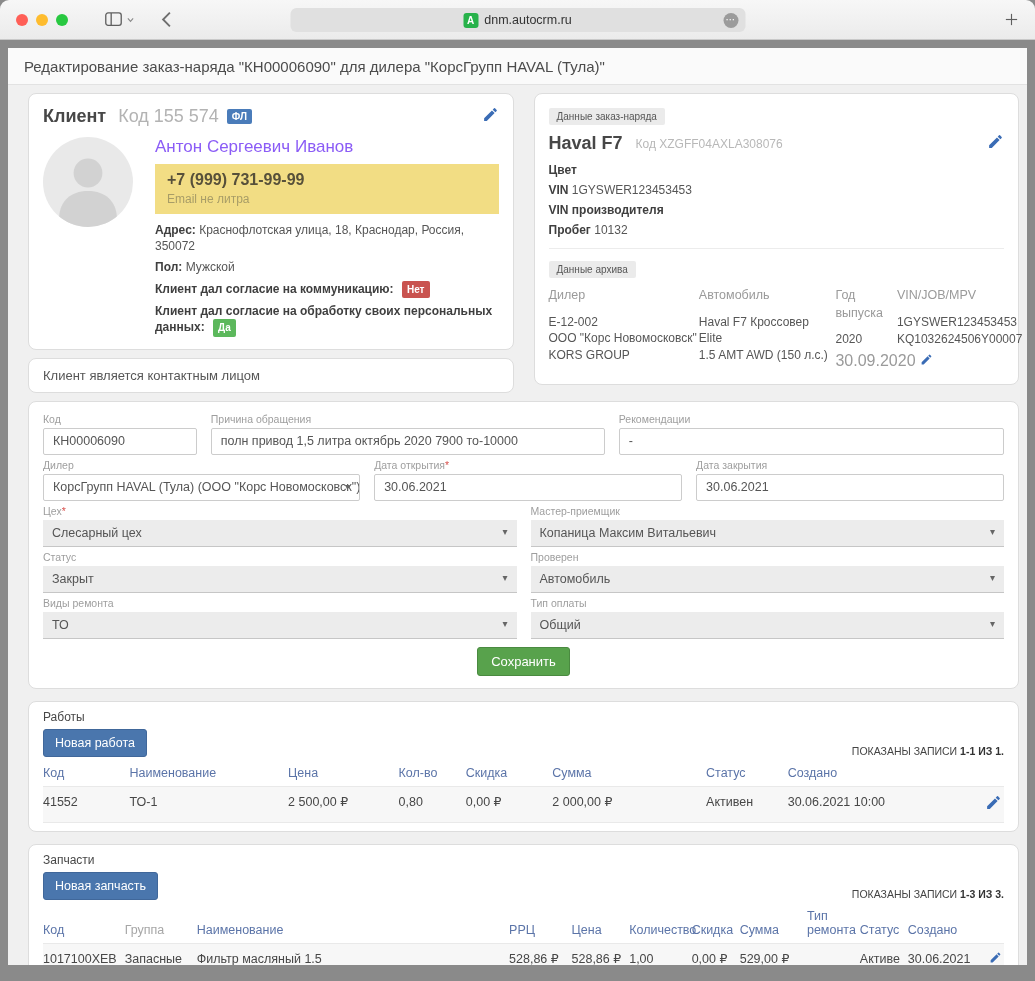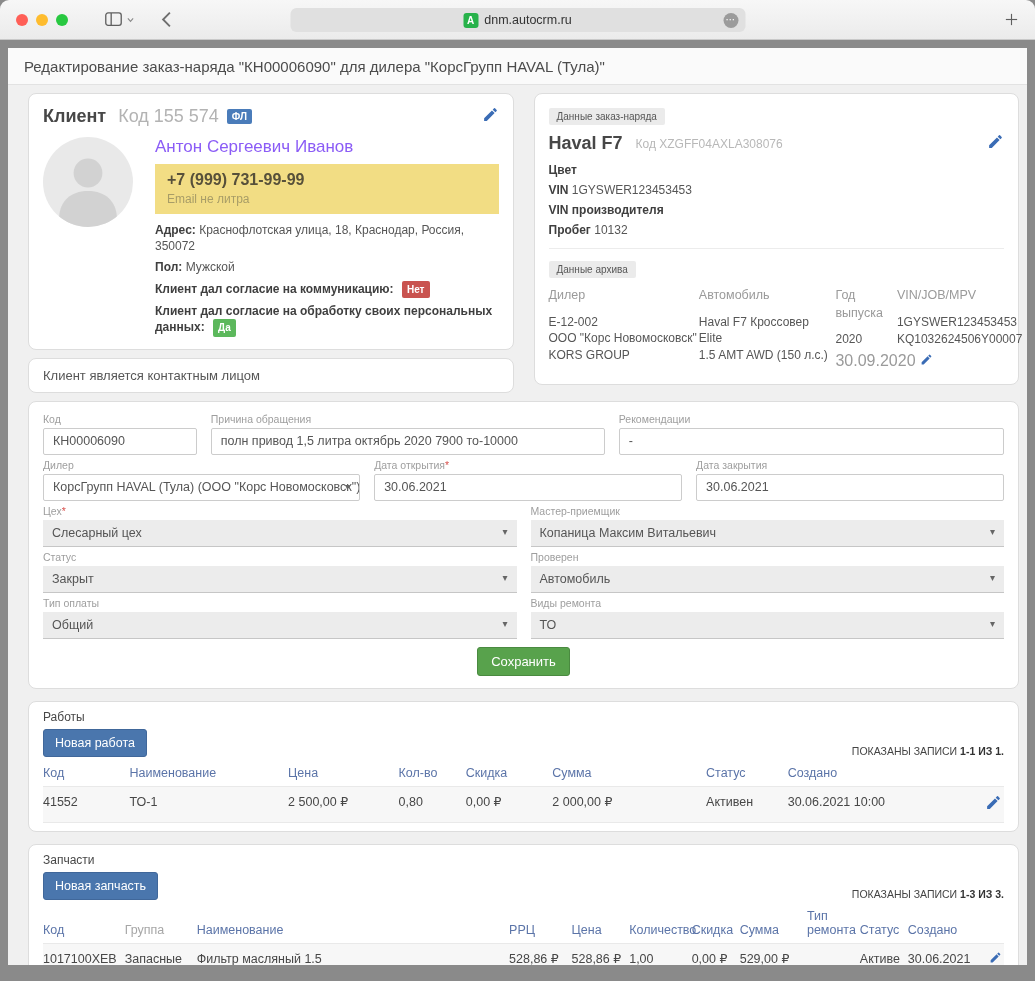--- a/index.html
+++ b/index.html
@@ -336,26 +336,26 @@
           <span class="f-label">Статус</span>
           <div class="sel">Закрыт</div>
         </div>
         <div class="f-group half">
           <span class="f-label">Проверен</span>
           <div class="sel">Автомобиль</div>
         </div>
       </div>
       <div class="f-row">
         <div class="f-group half">
+          <span class="f-label">Виды ремонта</span>
+          <div class="sel">ТО</div>
+        </div>
+        <div class="f-group half">
           <span class="f-label">Тип оплаты</span>
           <div class="sel">Общий</div>
-        </div>
-        <div class="f-group half">
-          <span class="f-label">Виды ремонта</span>
-          <div class="sel">ТО</div>
         </div>
       </div>
       <div class="save-row">
         <button class="btn btn-save">Сохранить</button>
       </div>
     </div>
 
     <div class="card card-table">
       <div class="sec-title">Работы</div>
       <div class="table-top">

